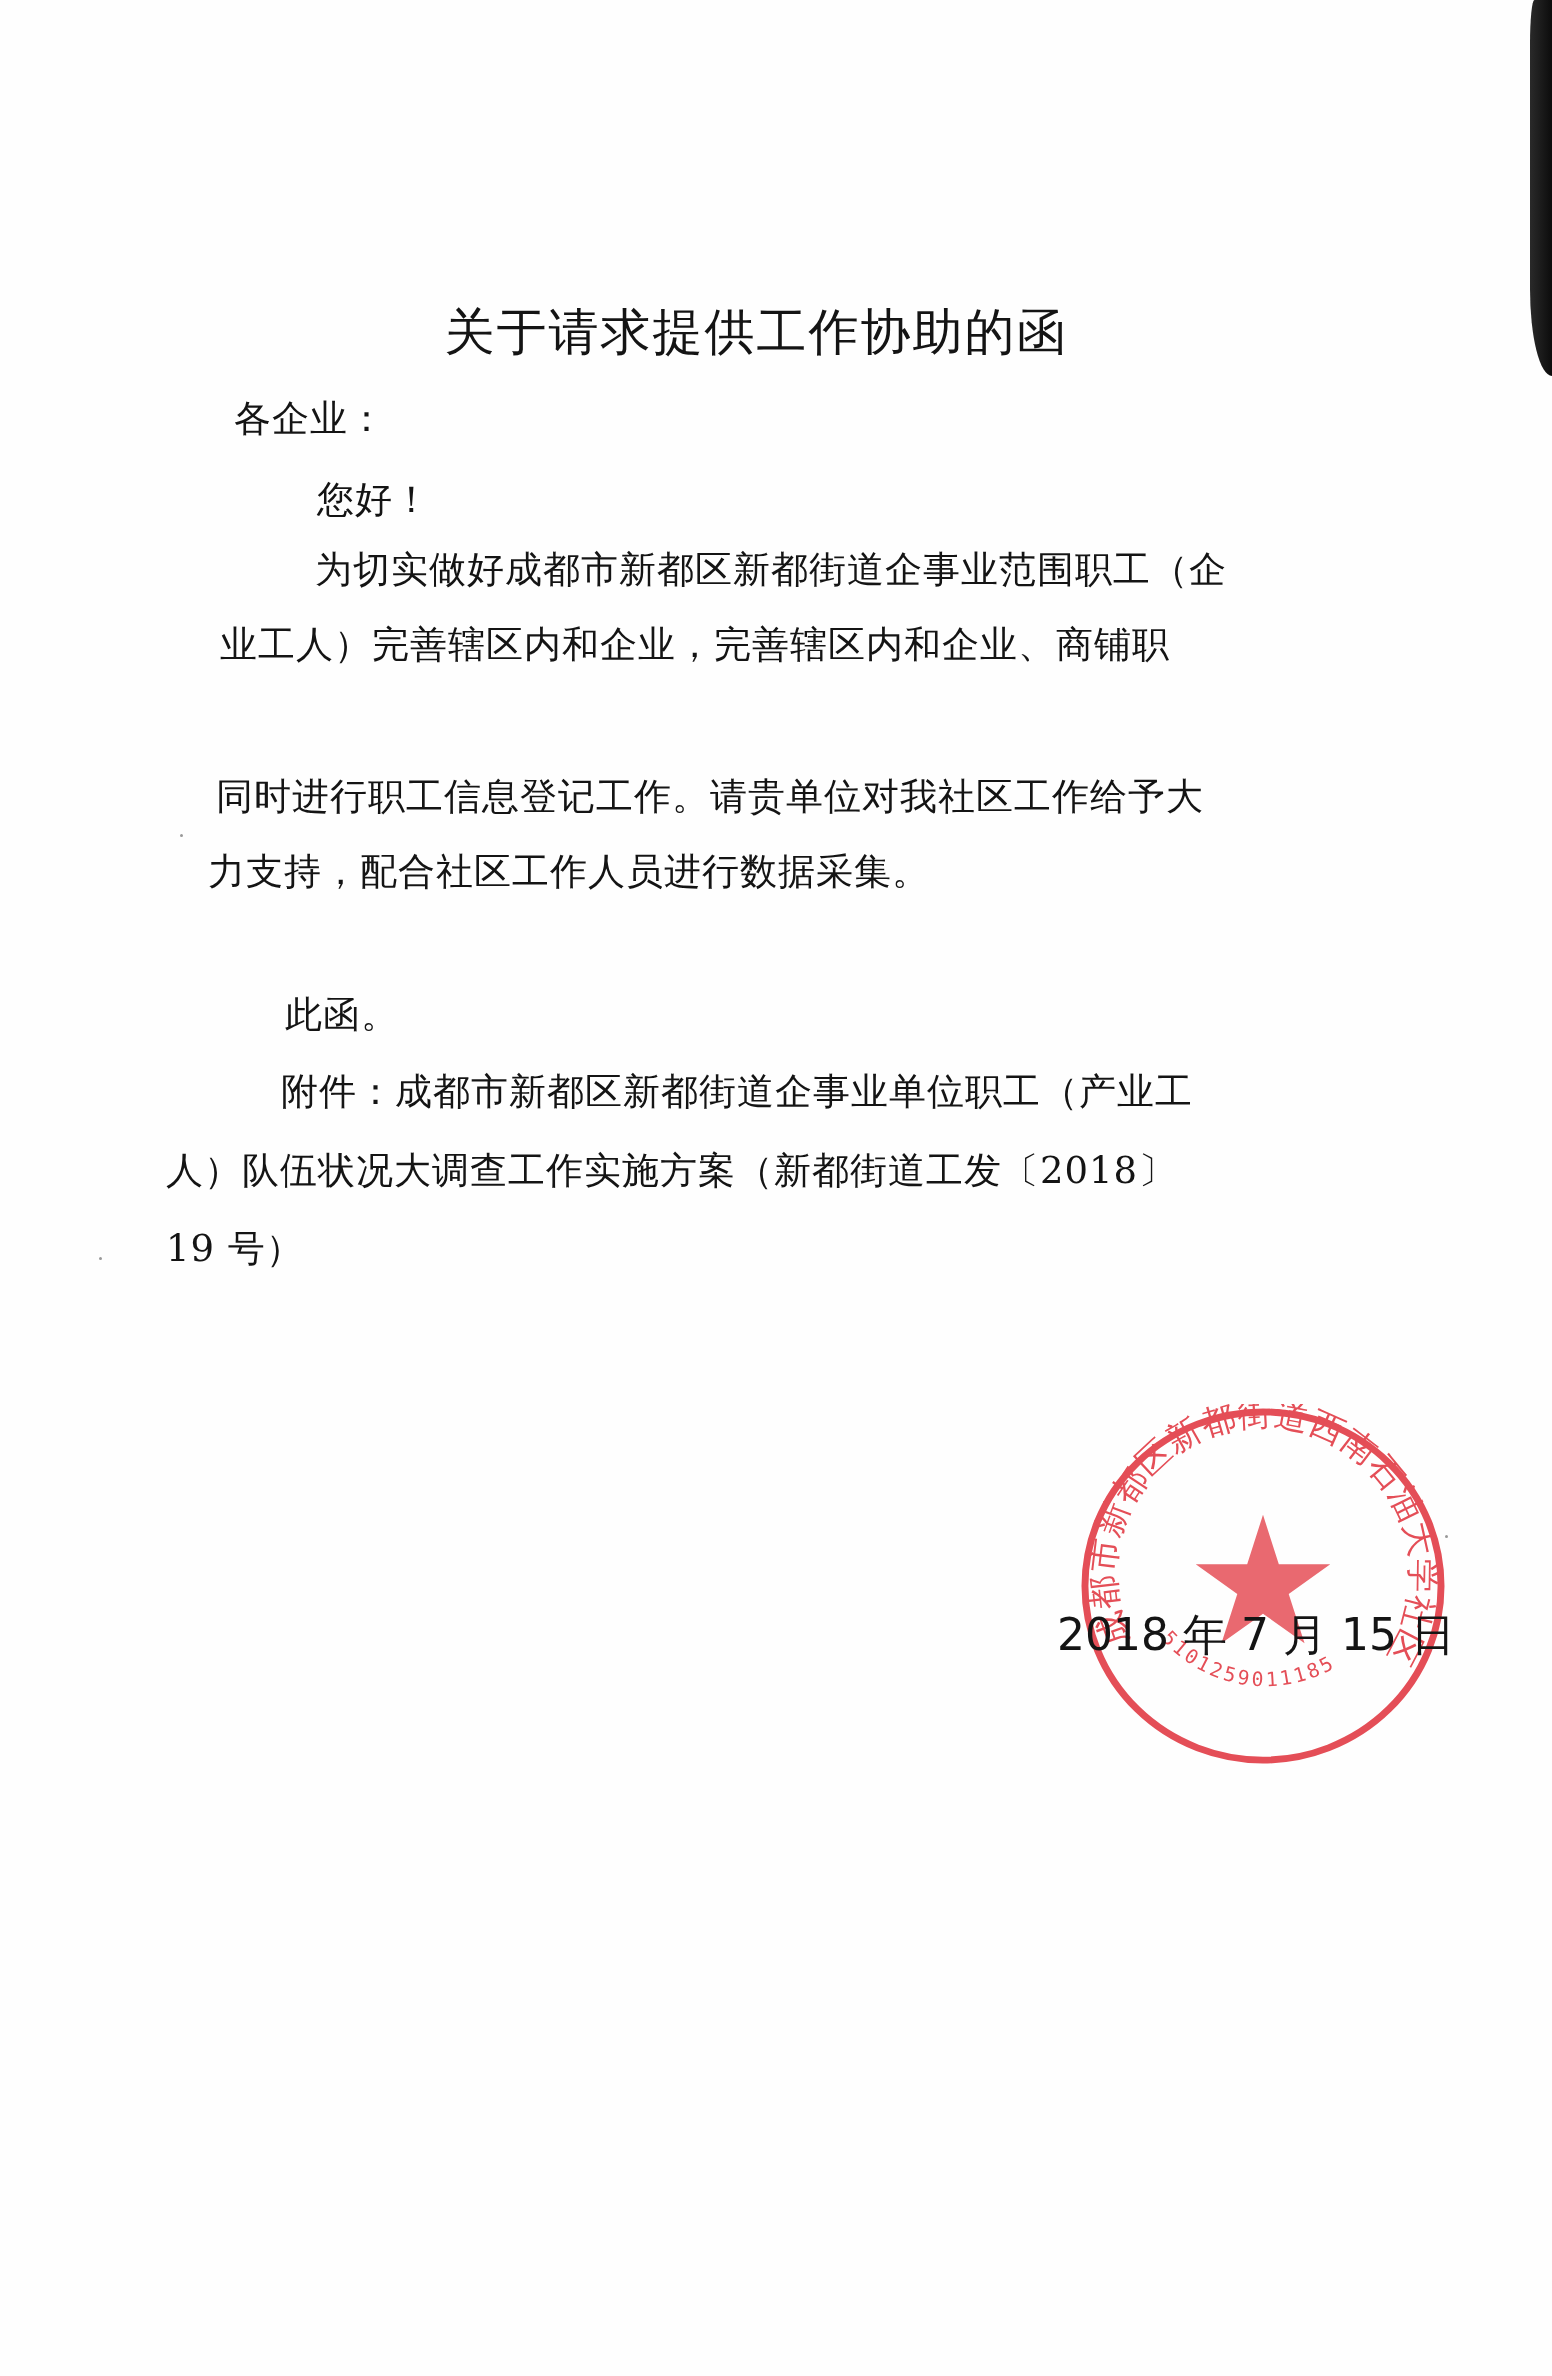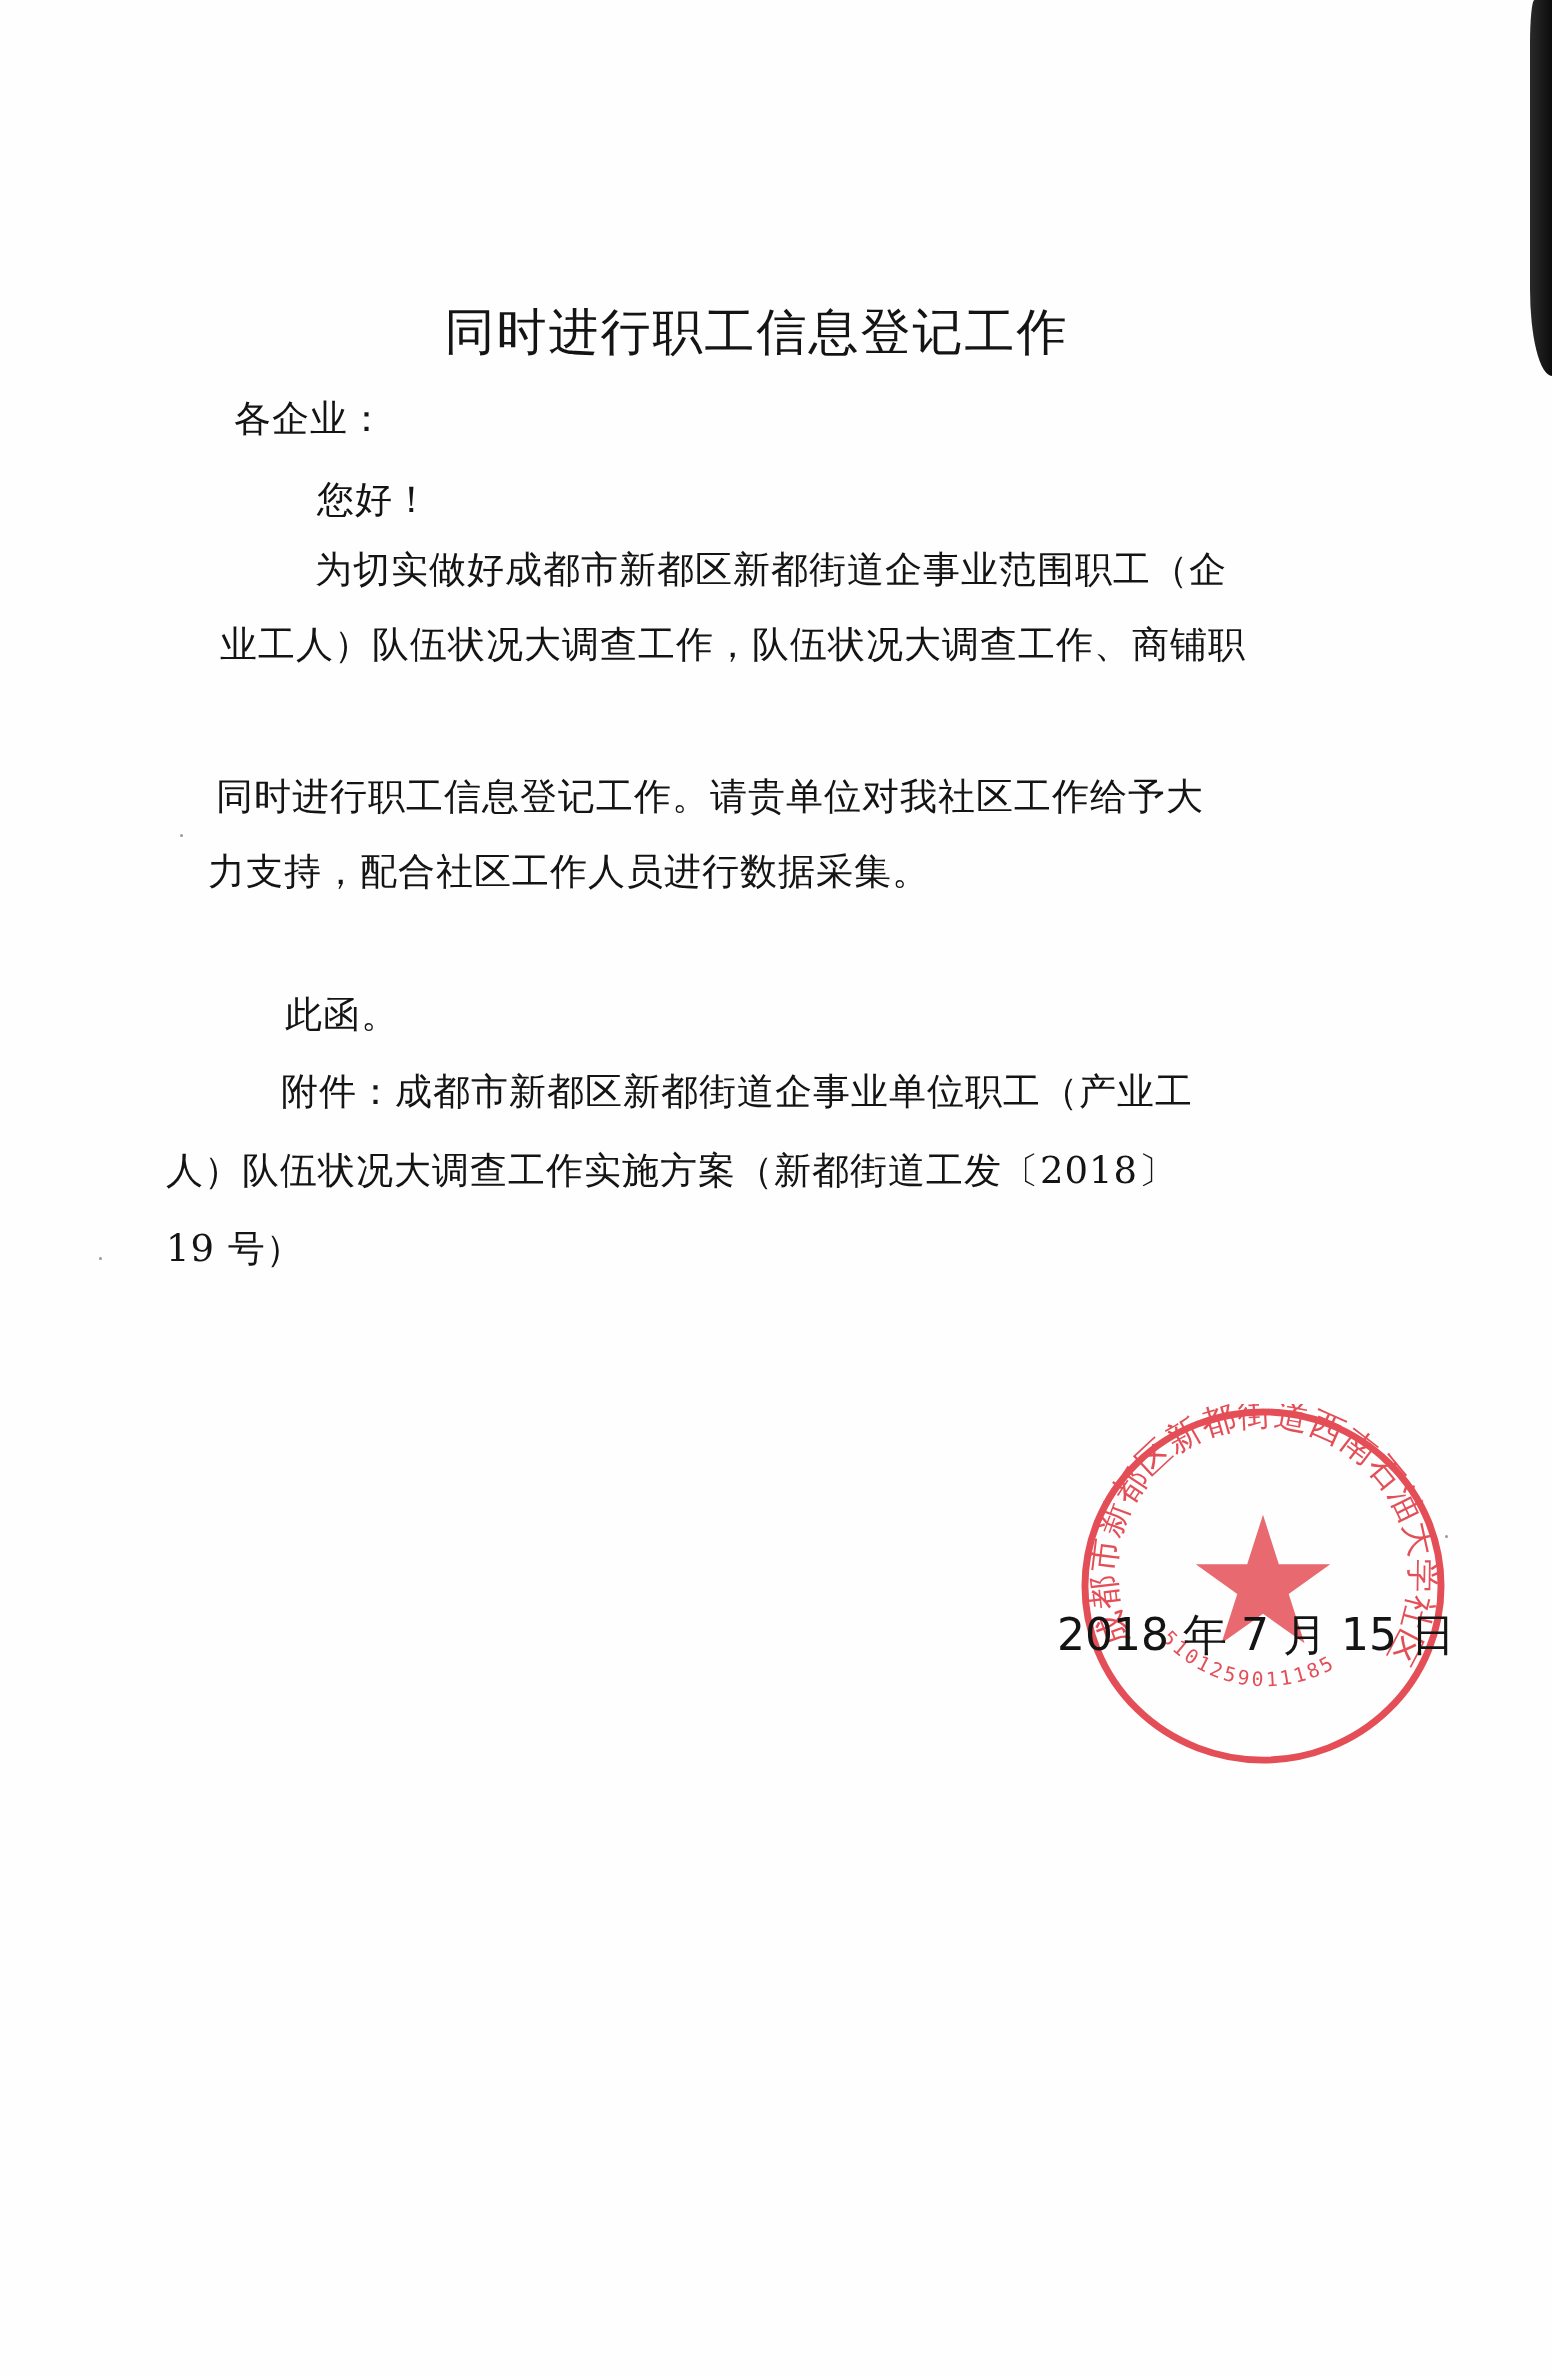--- a/index.html
+++ b/index.html
@@ -24,27 +24,27 @@
   .signature { position: absolute; font-family: "DejaVu Sans", "Liberation Sans", sans-serif; font-size: 44px; white-space: nowrap; z-index: 3; }
   .stamp { position: absolute; left: 1079px; top: 1404px; width: 368px; height: 364px; z-index: 2; opacity: 0.85; }
   .speck { position: absolute; width: 3px; height: 3px; background: #999; border-radius: 50%; }
 </style>
 </head>
 <body>
 
 <div class="page">
   <div class="edge"></div>
 
-  <h1 class="doc-title">同时进行职工信息登记工作</h1>
+  <h1 class="doc-title">关于请求提供工作协助的函</h1>
 
   <div class="line" style="top:394px; left:234px;">各企业：</div>
   <div class="line" style="top:467px; left:317px;margin-top:8px;">您好！</div>
 
   <div class="line" style="top:545px; left:315px;text-align:right;">为切实做好成都市新都区新都街道企事业范围职工（企</div>
-  <div class="line" style="top:620px; left:220px;">业工人）队伍状况大调查工作，队伍状况大调查工作、商铺职</div>
+  <div class="line" style="top:620px; left:220px;">业工人）完善辖区内和企业，完善辖区内和企业、商铺职</div>
   <div class="line" style="top:772px; left:216px;">同时进行职工信息登记工作。请贵单位对我社区工作给予大</div>
   <div class="line" style="top:847px; left:208px;">力支持，配合社区工作人员进行数据采集。</div>
 
   <div class="line" style="top:990px; left:285px;">此函。</div>
 
   <div class="line" style="top:1067px; left:281px;">附件：成都市新都区新都街道企事业单位职工（产业工</div>
   <div class="line" style="top:1146px; left:166px;text-align:center;">人）队伍状况大调查工作实施方案（新都街道工发〔2018〕</div>
   <div class="line" style="top:1224px; left:166px;">19 号）</div>
 
   <div class="signature" style="top:1606px; left:1057px;">2018 年 7 月 15 日</div>

